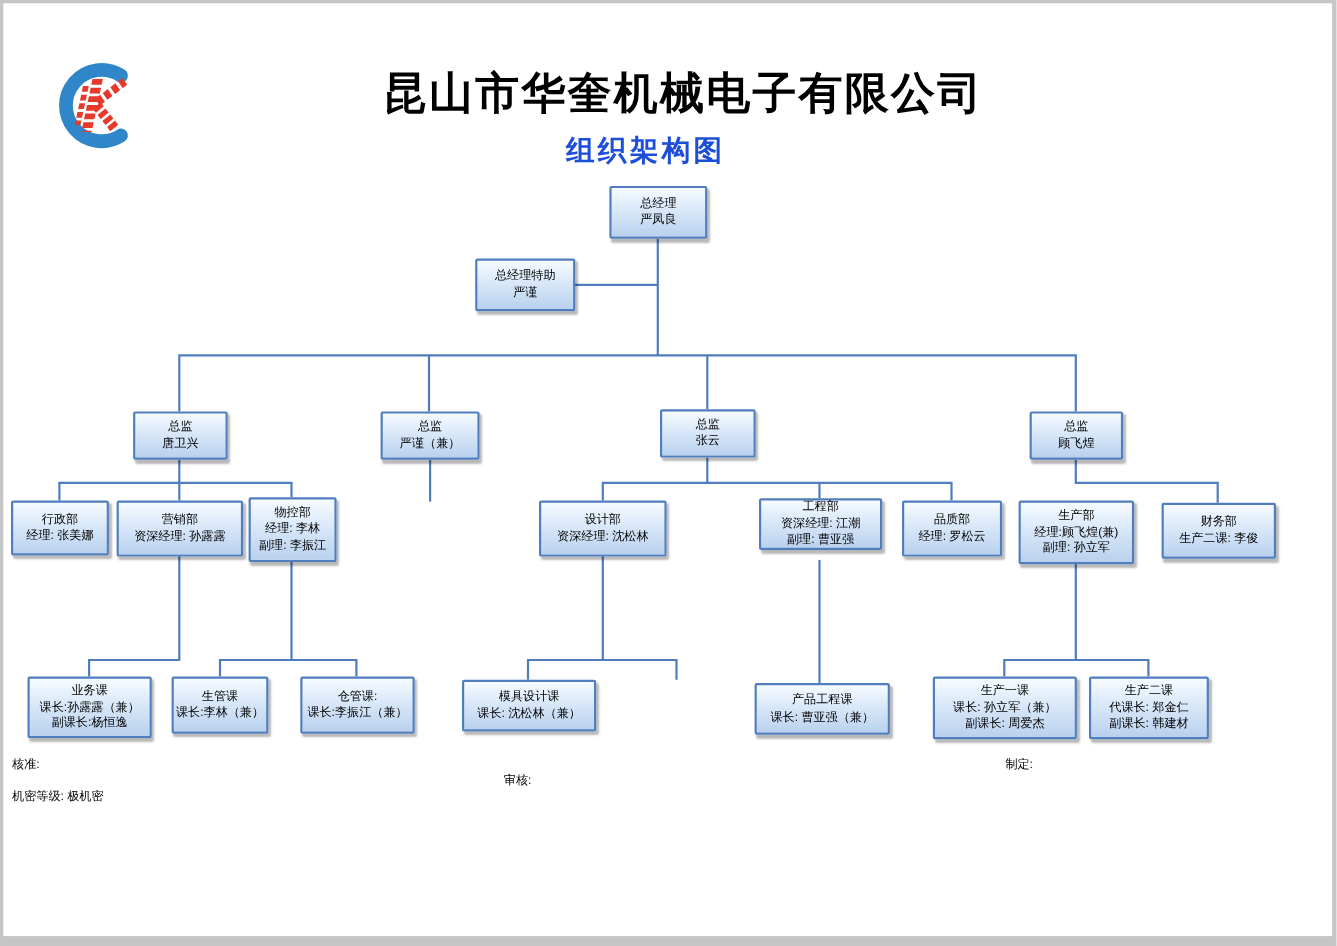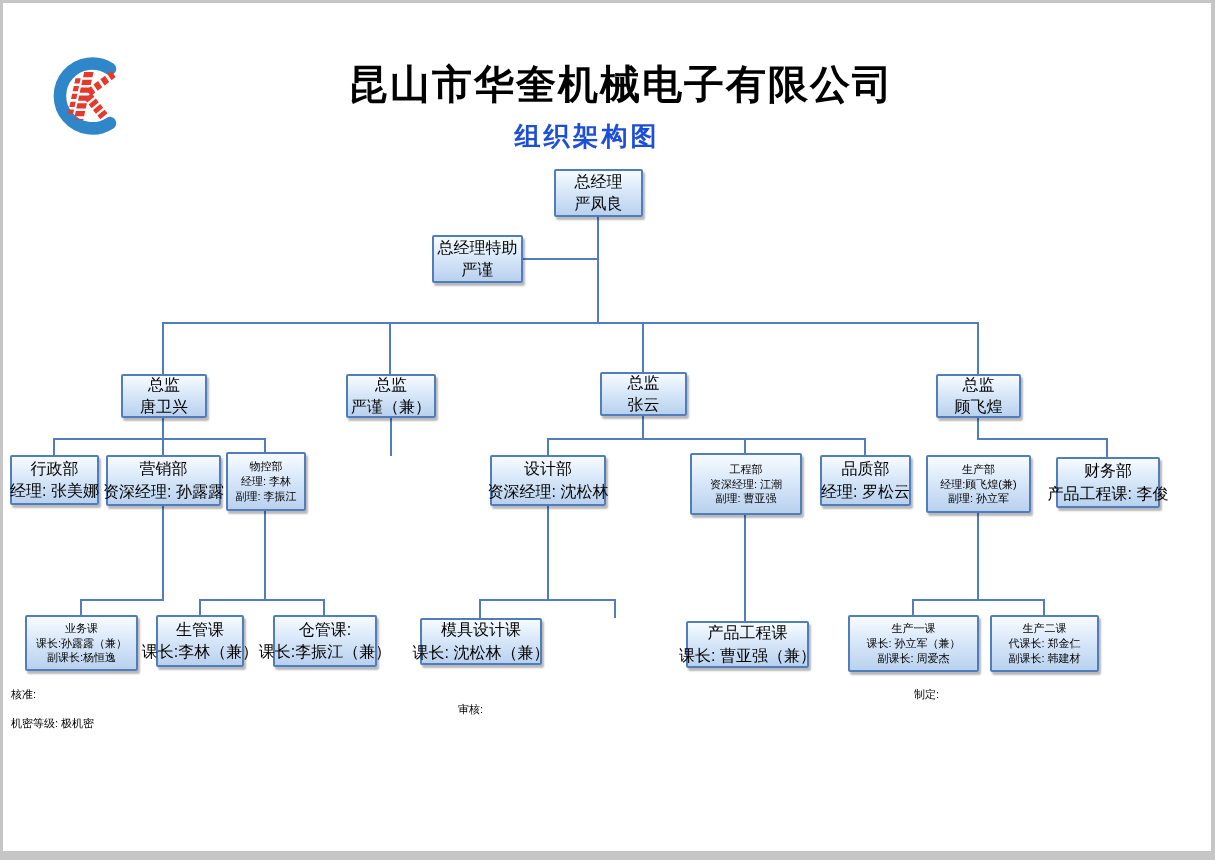--- a/index.html
+++ b/index.html
@@ -24,21 +24,21 @@
     position:absolute;left:0;right:40px;top:116px;text-align:center;
     font-family:"Liberation Serif", serif;
     font-size:26px;font-weight:bold;color:#1d4ed8;letter-spacing:3px;
   }
   .node{
     position:absolute;box-sizing:border-box;
     border:2px solid #4f7dbd;border-radius:2px;
     background:linear-gradient(180deg,#f7fbff 0%,#dceafa 40%,#b9d1ee 100%);
     box-shadow:2px 3px 2px rgba(0,0,0,0.28);
     display:flex;flex-direction:column;align-items:center;justify-content:center;
-    text-align:center;color:#000;font-size:16px;line-height:1.38;
+    text-align:center;color:#000;font-size:11px;line-height:1.38;
   }
   .node.small{font-size:11px;line-height:1.35;}
   .node .l{white-space:nowrap;}
   .footnote{position:absolute;font-size:11px;color:#000;}
 </style>
 </head>
 <body>
 
 <div class="page">
 
@@ -106,37 +106,37 @@
   </div>
   <div class="node small" style="left:223px;top:449px;width:80px;height:59px">
     <div class="l">物控部</div>
     <div class="l">经理: 李林</div>
     <div class="l">副理: 李振江</div>
   </div>
   <div class="node" style="left:487px;top:452px;width:116px;height:51px">
     <div class="l">设计部</div>
     <div class="l">资深经理: 沈松林</div>
   </div>
-  <div class="node small" style="left:687px;top:450px;width:112px;height:62px">
+  <div class="node small" style="left:687px;top:450px;width:112px;height:47px">
     <div class="l">工程部</div>
     <div class="l">资深经理: 江潮</div>
     <div class="l">副理: 曹亚强</div>
   </div>
   <div class="node" style="left:817px;top:452px;width:91px;height:51px">
     <div class="l">品质部</div>
     <div class="l">经理: 罗松云</div>
   </div>
   <div class="node small" style="left:923px;top:452px;width:105px;height:58px">
     <div class="l">生产部</div>
     <div class="l">经理:顾飞煌(兼)</div>
     <div class="l">副理: 孙立军</div>
   </div>
   <div class="node" style="left:1053px;top:454px;width:104px;height:51px">
     <div class="l">财务部</div>
-    <div class="l">产品工程课: 李俊</div>
+    <div class="l">生产二课: 李俊</div>
   </div>
 
   <div class="node small" style="left:22px;top:612px;width:113px;height:56px">
     <div class="l">业务课</div>
     <div class="l">课长:孙露露（兼）</div>
     <div class="l">副课长:杨恒逸</div>
   </div>
   <div class="node" style="left:270px;top:612px;width:104px;height:52px">
     <div class="l">仓管课:</div>
     <div class="l">课长:李振江（兼）</div>

